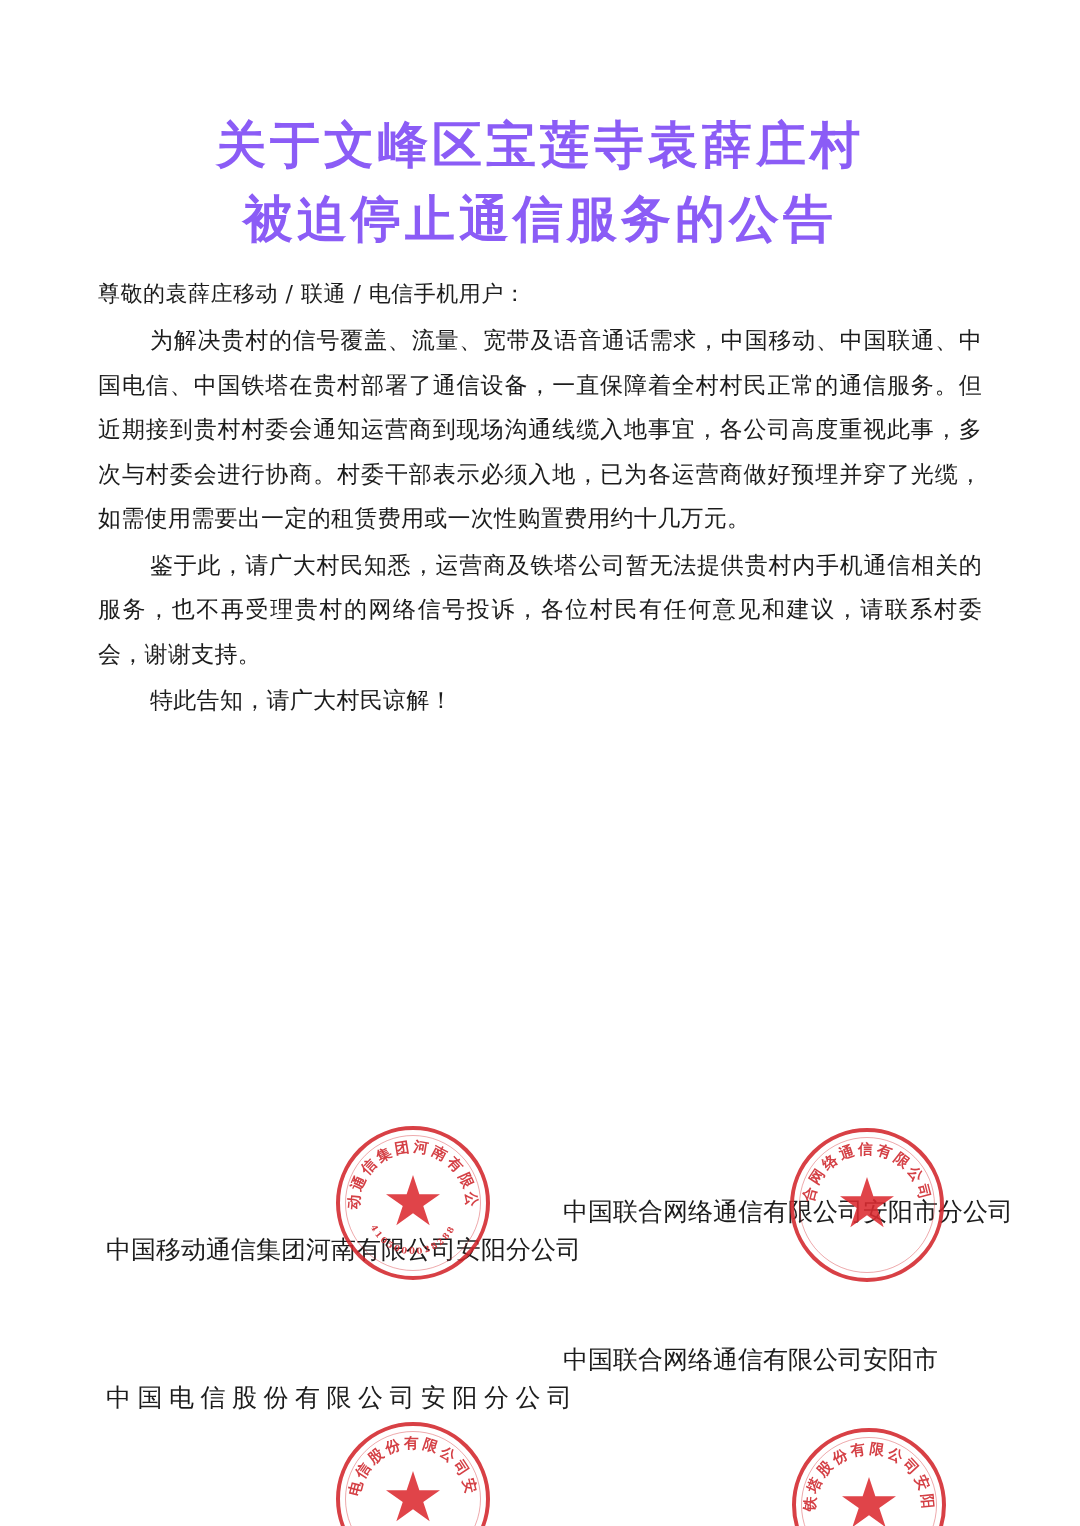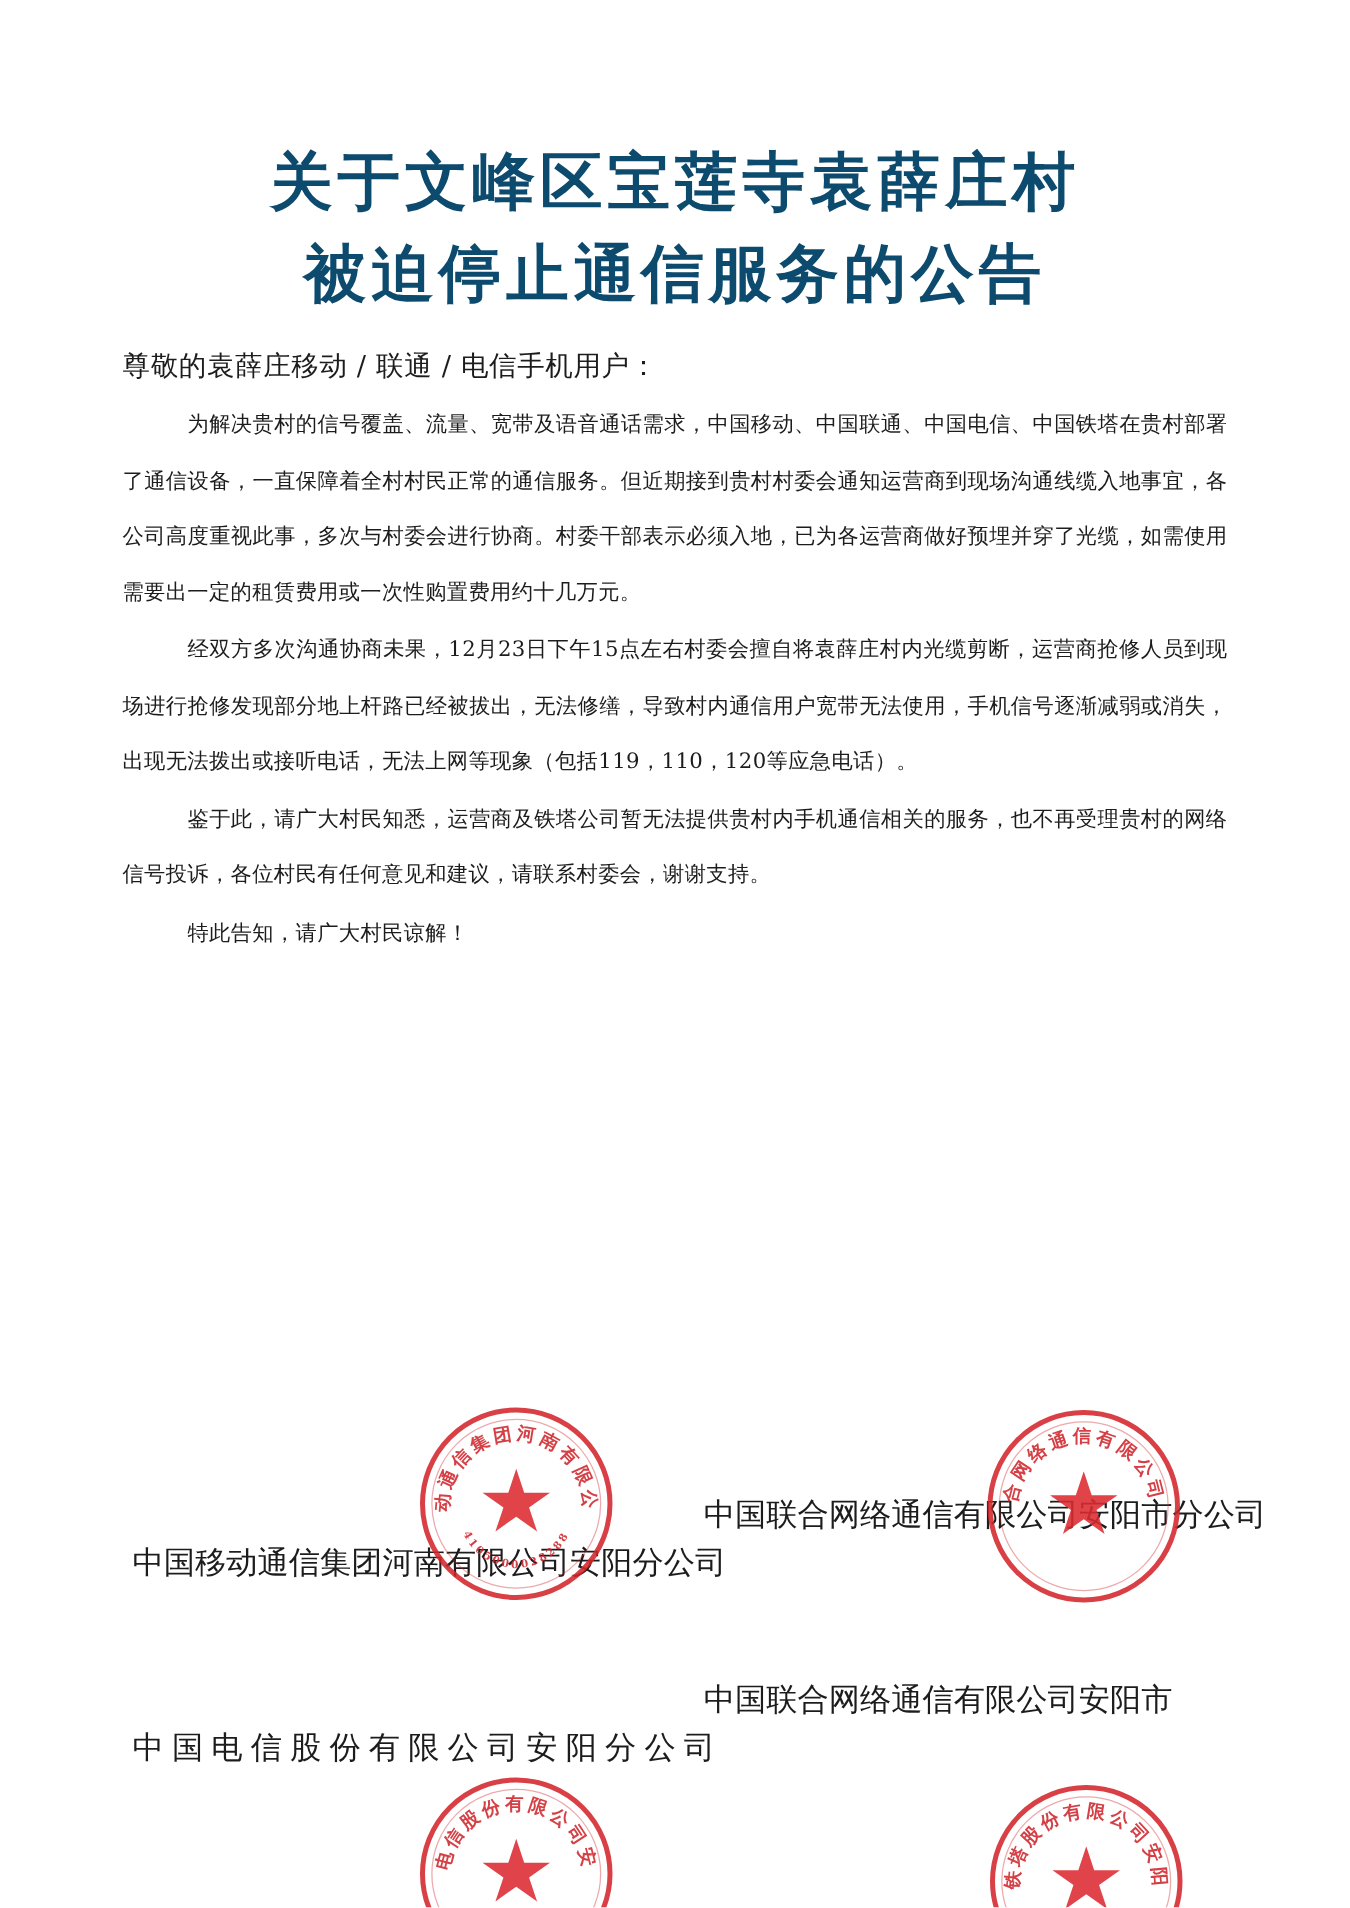--- a/index.html
+++ b/index.html
@@ -25,21 +25,21 @@
     position: absolute;
     top: 108px;
     left: 0;
     width: 1080px;
     text-align: center;
     font-family: "DejaVu Serif", "Liberation Serif", serif;
     font-weight: bold;
     font-size: 50px;
     line-height: 74px;
     letter-spacing: 4px;
-    color: #0c4a6e;
+    color: #8b5cf6;
   }
   .doc-title .tline {
     display: block;
     white-space: nowrap;
   }
 
   
   .body-block {
     position: absolute;
     top: 272px;
@@ -47,21 +47,21 @@
     width: 884px;
   }
   .salutation {
     font-size: 22px;
     line-height: 44px;
     letter-spacing: 0.5px;
     margin: 0 0 2px 0;
     color: #1c1c1c;
   }
   .para {
-    font-size: 17px;
+    font-size: 23px;
     line-height: 44.5px;
     letter-spacing: 0.3px;
     margin: 0 0 2px 0;
     text-align: justify;
     text-justify: inter-character;
     text-indent: 52px;
     color: #1c1c1c;
     word-break: break-all;
   }
   .para.last {
@@ -140,21 +140,20 @@
 <div class="page">
 
   <div class="doc-title">
     <span class="tline">关于文峰区宝莲寺袁薛庄村</span>
     <span class="tline">被迫停止通信服务的公告</span>
   </div>
 
   <div class="body-block">
     <p class="salutation">尊敬的袁薛庄移动 / 联通 / 电信手机用户：</p>
     <p class="para">为解决贵村的信号覆盖、流量、宽带及语音通话需求，中国移动、中国联通、中国电信、中国铁塔在贵村部署了通信设备，一直保障着全村村民正常的通信服务。但近期接到贵村村委会通知运营商到现场沟通线缆入地事宜，各公司高度重视此事，多次与村委会进行协商。村委干部表示必须入地，已为各运营商做好预埋并穿了光缆，如需使用需要出一定的租赁费用或一次性购置费用约十几万元。</p>
-    <p class="para">经双方多次沟通协商未果，12月23日下午15点左右村委会擅自将袁薛庄村内光缆剪断，运营商抢修人员到现场进行抢修发现部分地上杆路已经被拔出，无法修缮，导致村内通信用户宽带无法使用，手机信号逐渐减弱或消失，出现无法拨出或接听电话，无法上网等现象（包括119，110，120等应急电话）。</p>
     <p class="para">鉴于此，请广大村民知悉，运营商及铁塔公司暂无法提供贵村内手机通信相关的服务，也不再受理贵村的网络信号投诉，各位村民有任何意见和建议，请联系村委会，谢谢支持。</p>
     <p class="para last">特此告知，请广大村民谅解！</p>
   </div>
 
   <div class="sign-area">
 
     <div class="sign-row">
       <span class="sign-name col-left">中国移动通信集团河南有限公司安阳分公司</span>
       <span class="sign-name col-right">中国联合网络通信有限公司安阳市分公司</span>
 

